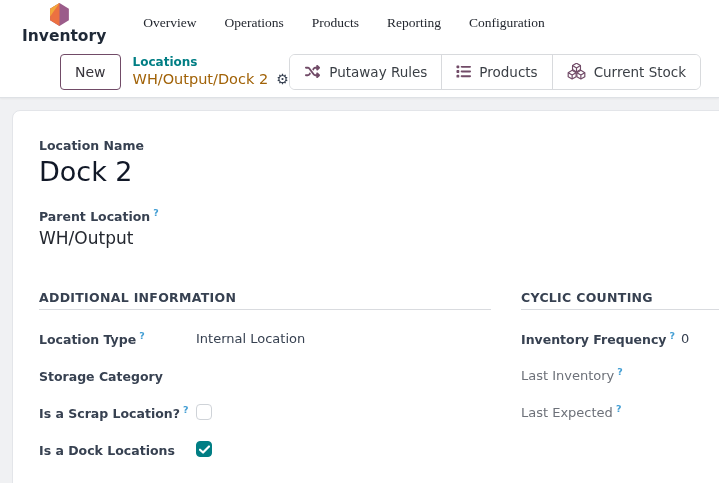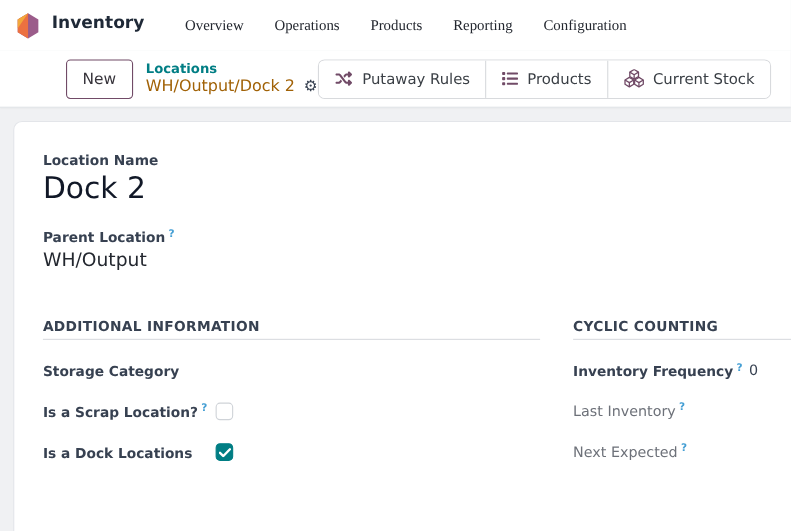--- a/index.html
+++ b/index.html
@@ -2,21 +2,21 @@
 <html><head>
 <meta charset="utf-8">
 <style>
   * { margin:0; padding:0; box-sizing:border-box; }
   html,body { width:719px; height:483px; overflow:hidden;
     font-family:"DejaVu Sans","Liberation Sans",sans-serif;
     background:#f0f1f3; }
 
   
   .navbar { height:46px; background:#fff; display:flex; align-items:center; padding:0 13px; }
-  .brand { display:flex; cursor:pointer; }
+  .brand { display:flex; align-items:center; cursor:pointer;flex-direction:column; }
   .brand svg { display:block; }
   .app-name { font-size:15.5px; font-weight:600; color:#1f2937; margin-left:9px; }
   .nav-menu { display:flex; align-items:center; margin-left:37px; gap:28px;font-family:Liberation Serif, serif; }
   .nav-item { font-size:13.5px; font-weight:500; color:#23272f; cursor:pointer; white-space:nowrap; }
 
   
   .control-panel { height:52px; background:#fff; display:flex; align-items:center;
     justify-content:space-between; padding:0 18px 0 12px;
     border-bottom:1px solid #dee1e5; box-shadow:0 1px 2px rgba(0,0,0,0.05); position:relative; z-index:2; }
   .cp-left { display:flex; align-items:center; }
@@ -138,20 +138,24 @@
   <div class="field-label">
     <span>Parent Location</span><sup class="help">?</sup>
   </div>
   <div class="parent-value">WH/Output</div>
 
   <div class="columns">
 
     <div class="col-left">
       <div class="section-title">ADDITIONAL INFORMATION</div>
 
+      <div class="row">
+        <span class="lbl"><span>Location Type</span><sup class="help">?</sup></span>
+        <span class="val">Internal Location</span>
+      </div>
 
       <div class="row">
         <span class="lbl"><span>Storage Category</span><sup class="help"></sup></span>
         <span class="val"></span>
       </div>
 
       <div class="row">
         <span class="lbl"><span>Is a Scrap Location?</span><sup class="help">?</sup></span>
         <span class="checkbox">
           
@@ -175,18 +179,18 @@
         <span class="lbl"><span>Inventory Frequency</span><sup class="help">?</sup></span>
         <span class="val">0</span>
       </div>
 
       <div class="row muted">
         <span class="lbl"><span>Last Inventory</span><sup class="help">?</sup></span>
         <span class="val"></span>
       </div>
 
       <div class="row muted">
-        <span class="lbl"><span>Next Expected</span><sup class="help">?</sup></span>
+        <span class="lbl"><span>Last Expected</span><sup class="help">?</sup></span>
         <span class="val"></span>
       </div>
     </div>
   </div>
 </div>
 
 </body></html>

